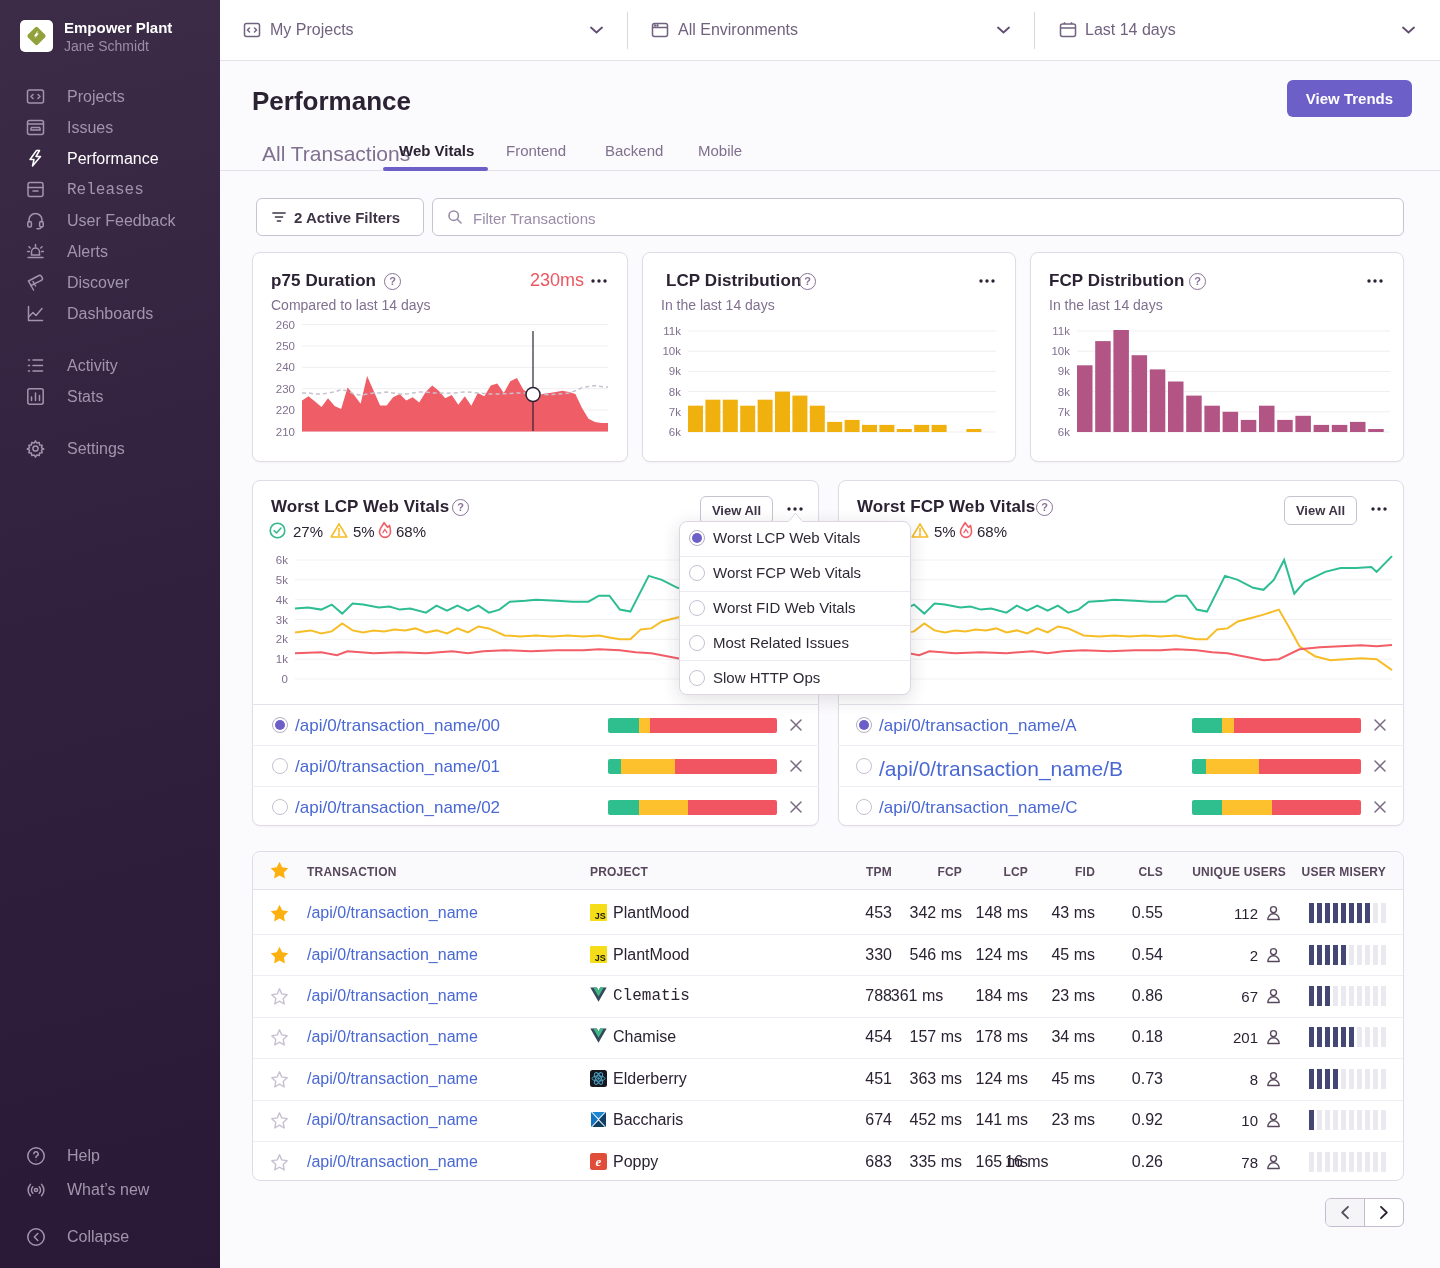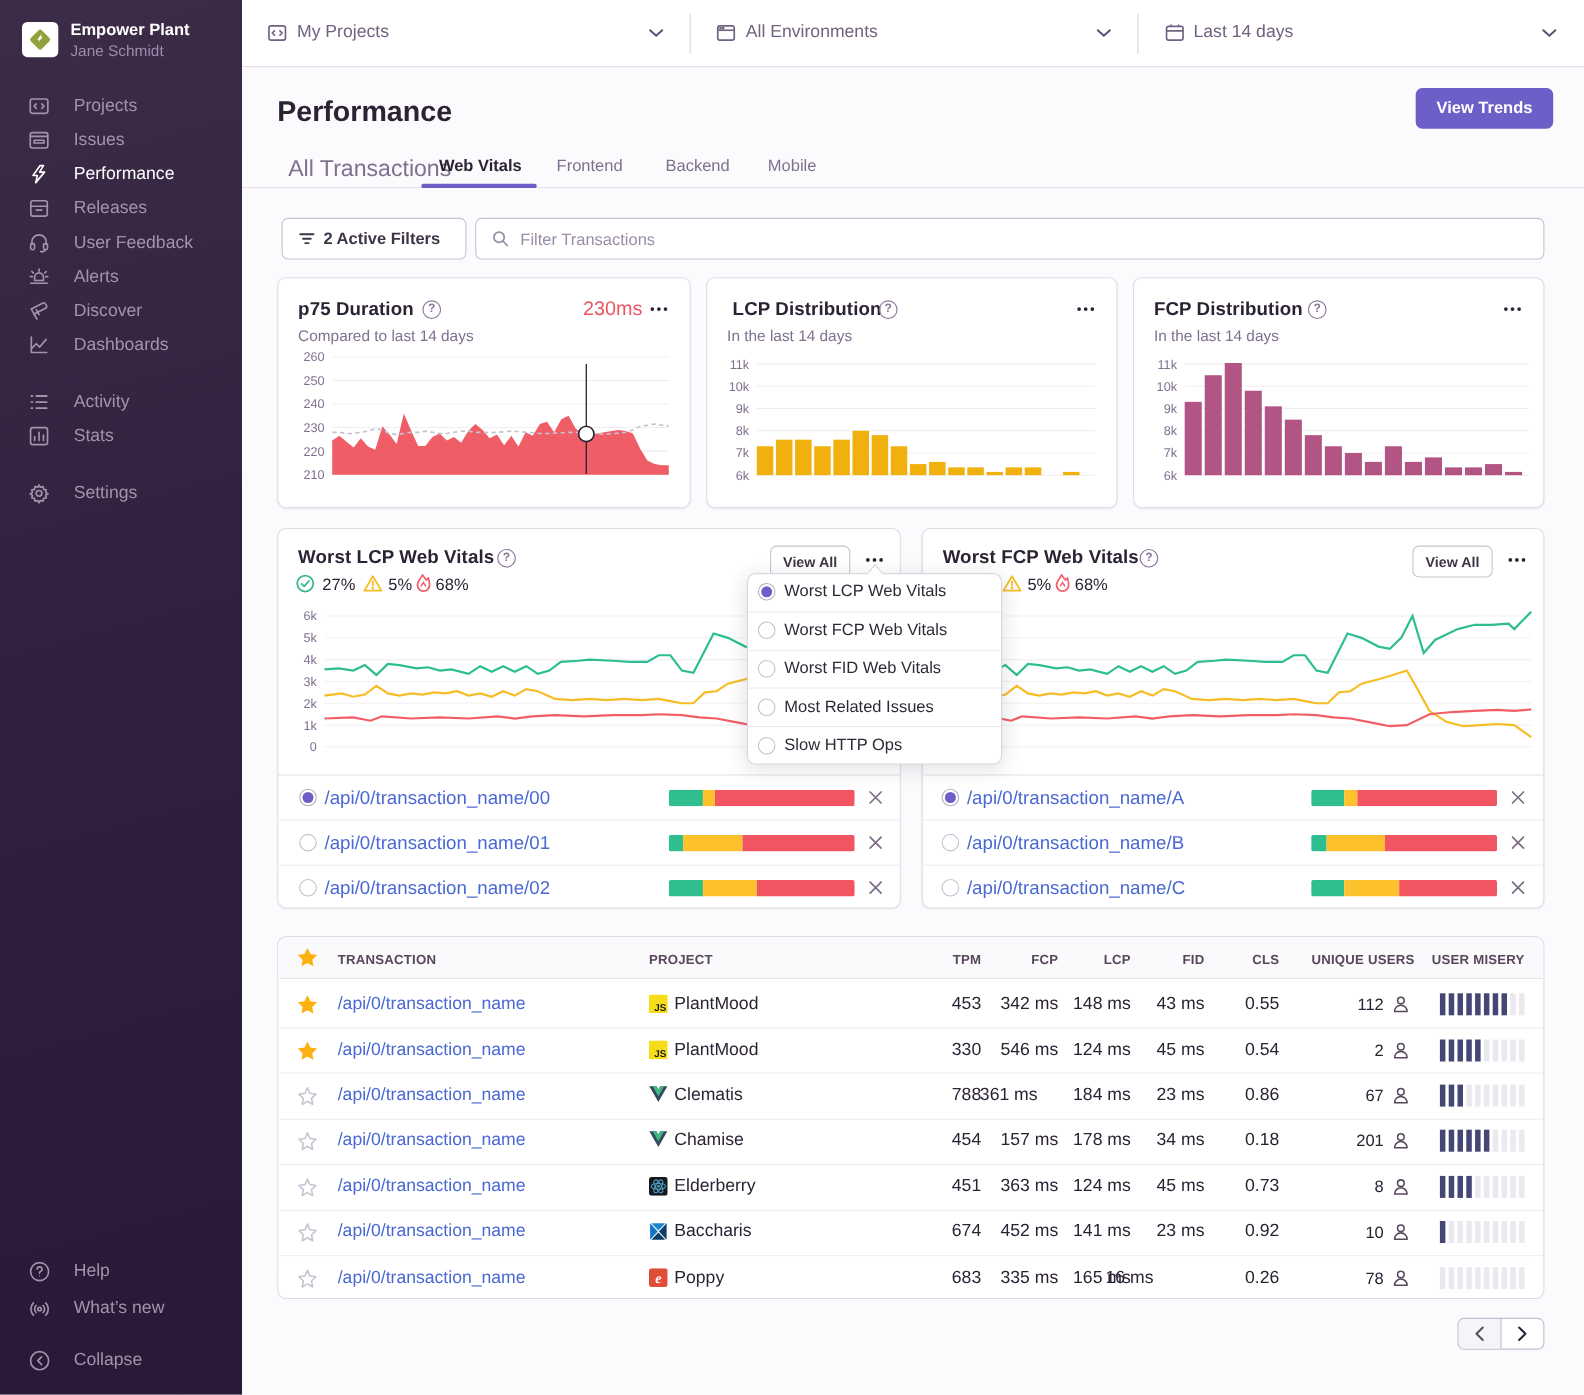--- a/index.html
+++ b/index.html
@@ -46,21 +46,21 @@
     </svg>
   <div class="nav-text" style="top:119px;">Issues</div>
   <svg class="nav-ico" style="top:149px;" viewBox="0 0 19 19" fill="none" stroke="#ffffff" stroke-width="1.5" stroke-linejoin="round">
       <path d="M10.5 1.5 L4 10.5 L8 10.5 L6.5 17 L14.5 7.5 L10 7.5 L13.5 1.5 Z"></path>
     </svg>
   <div class="nav-text" style="top:150px;color:#ffffff;">Performance</div>
   <svg class="nav-ico" style="top:180px;" viewBox="0 0 19 19" fill="none" stroke="#a294ae" stroke-width="1.5">
       <rect x="2" y="2.5" width="15" height="14" rx="2"></rect>
       <path d="M2 7.5 H17 M7 11 H12" stroke-linecap="round"></path>
     </svg>
-  <div class="nav-text" style="top:181px;">Releases</div>
+  <div class="nav-text" style="top:181px;font-family:Liberation Mono, monospace;">Releases</div>
   <svg class="nav-ico" style="top:211px;" viewBox="0 0 19 19" fill="none" stroke="#a294ae" stroke-width="1.5" stroke-linecap="round">
       <path d="M3 11 V9 a6.5 6.5 0 0 1 13 0 v2"></path>
       <rect x="1.8" y="10.5" width="3.6" height="5.5" rx="1.5"></rect>
       <rect x="13.6" y="10.5" width="3.6" height="5.5" rx="1.5"></rect>
       <path d="M15.5 16 a3 3 0 0 1 -3 1.8 h-1.5"></path>
     </svg>
   <div class="nav-text" style="top:212px;">User Feedback</div>
   <svg class="nav-ico" style="top:242px;" viewBox="0 0 19 19" fill="none" stroke="#a294ae" stroke-width="1.5" stroke-linecap="round">
       <path d="M5.5 10 a4 4 0 0 1 8 0 v3 h-8 Z"></path>
       <path d="M2 15.5 H17 M9.5 4.5 V2.5 M4.2 6 L3 4.8 M14.8 6 L16 4.8 M3.4 9.5 H1.6 M15.6 9.5 H17.4"></path>
@@ -437,21 +437,21 @@
 <div class="abs" style="left:879px;top:716px;font-size:17px;color:#4a68d3;">/api/0/transaction_name/A</div>
 <div class="abs" style="left:1192px;top:718px;width:169px;height:15px;border-radius:2px;overflow:hidden;">
     <div style="float:left;width:30px;height:15px;background:#2fbe8d;"></div>
     <div style="float:left;width:12px;height:15px;background:#fdc12d;"></div>
     <div style="float:left;width:127px;height:15px;background:#f25562;"></div>
   </div>
 <svg class="abs" style="left:1373px;top:718px;" width="14" height="14" viewBox="0 0 14 14" stroke="#7a6a85" stroke-width="1.5" stroke-linecap="round">
     <path d="M2 2 L12 12 M12 2 L2 12"></path>
   </svg>
 <div class="abs" style="left:856px;top:758px;width:16px;height:16px;border:1px solid #c6bfd1;border-radius:50%;background:#fff;"></div>
-<div class="abs" style="left:879px;top:757px;font-size:17px;color:#4a68d3;">/api/0/transaction_name/B</div>
+<div class="abs" style="left:879px;top:757px;font-size:21px;color:#4a68d3;">/api/0/transaction_name/B</div>
 <div class="abs" style="left:1192px;top:759px;width:169px;height:15px;border-radius:2px;overflow:hidden;">
     <div style="float:left;width:14px;height:15px;background:#2fbe8d;"></div>
     <div style="float:left;width:53px;height:15px;background:#fdc12d;"></div>
     <div style="float:left;width:102px;height:15px;background:#f25562;"></div>
   </div>
 <svg class="abs" style="left:1373px;top:759px;" width="14" height="14" viewBox="0 0 14 14" stroke="#7a6a85" stroke-width="1.5" stroke-linecap="round">
     <path d="M2 2 L12 12 M12 2 L2 12"></path>
   </svg>
 <div class="abs" style="left:856px;top:799px;width:16px;height:16px;border:1px solid #c6bfd1;border-radius:50%;background:#fff;"></div>
 <div class="abs" style="left:879px;top:798px;font-size:17px;color:#4a68d3;">/api/0/transaction_name/C</div>
@@ -560,21 +560,21 @@
 <div class="abs" style="left:1381px;top:945px;width:5px;height:20px;background:#ebe9f0;"></div>
 <div class="abs" style="left:253px;top:975px;width:1150px;height:1px;background:#f0ecf3;"></div>
 <svg class="abs" style="left:270px;top:987px;" width="19" height="18" viewBox="0 0 19 18">
     <path d="M9.5 1.8 L11.7 6.9 L17.2 7.7 L13.2 11.5 L14.2 17 L9.5 14.2 L4.8 17 L5.8 11.5 L1.8 7.7 L7.3 6.9 Z" fill="none" stroke="#c8c1d1" stroke-width="1.4" stroke-linejoin="round"></path>
   </svg>
 <div class="abs" style="left:307px;top:987px;font-size:16px;color:#4a68d3;">/api/0/transaction_name</div>
 <svg class="abs" style="left:590px;top:987px;" width="17" height="16" viewBox="0 0 17 16">
     <path d="M0.3 0.5 L8.5 14.8 L16.7 0.5 H10.2 L8.5 3.5 L6.8 0.5 Z" fill="#35495e"></path>
     <path d="M3.3 0.5 L8.5 9.6 L13.7 0.5 H10.2 L8.5 3.5 L6.8 0.5 Z" fill="#41b883"></path>
   </svg>
-<div class="abs" style="left:613px;top:987px;font-size:16px;color:#2b2233;">Clematis</div>
+<div class="abs" style="left:613px;top:987px;font-size:16px;color:#2b2233;font-family:Liberation Mono, monospace;">Clematis</div>
 <div class="abs" style="left:802px;top:987px;width:90px;text-align:right;font-size:16px;color:#2b2233;">788</div>
 <div class="abs" style="left:872px;top:987px;width:90px;text-align:center;font-size:16px;color:#2b2233;">361 ms</div>
 <div class="abs" style="left:938px;top:987px;width:90px;text-align:right;font-size:16px;color:#2b2233;">184 ms</div>
 <div class="abs" style="left:1005px;top:987px;width:90px;text-align:right;font-size:16px;color:#2b2233;">23 ms</div>
 <div class="abs" style="left:1073px;top:987px;width:90px;text-align:right;font-size:16px;color:#2b2233;">0.86</div>
 <div class="abs" style="left:1168px;top:988px;width:90px;text-align:right;font-size:15px;color:#2b2233;">67</div>
 <svg class="abs" style="left:1266px;top:988px;" width="15" height="16" viewBox="0 0 15 16" fill="none" stroke="#57475c" stroke-width="1.4">
     <circle cx="7.5" cy="4.6" r="3"></circle>
     <path d="M1.8 14.5 a5.7 5.7 0 0 1 11.4 0 Z" stroke-linejoin="round"></path>
   </svg>

